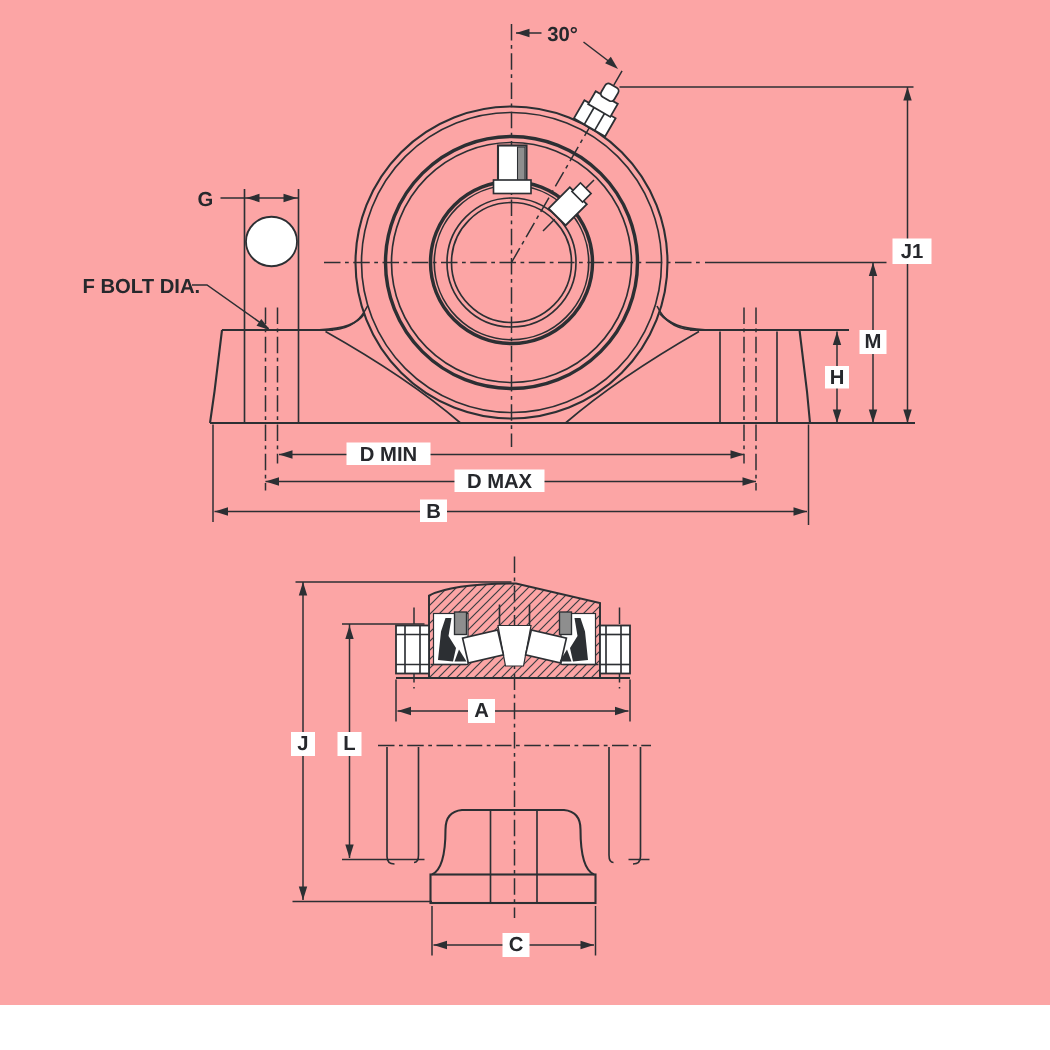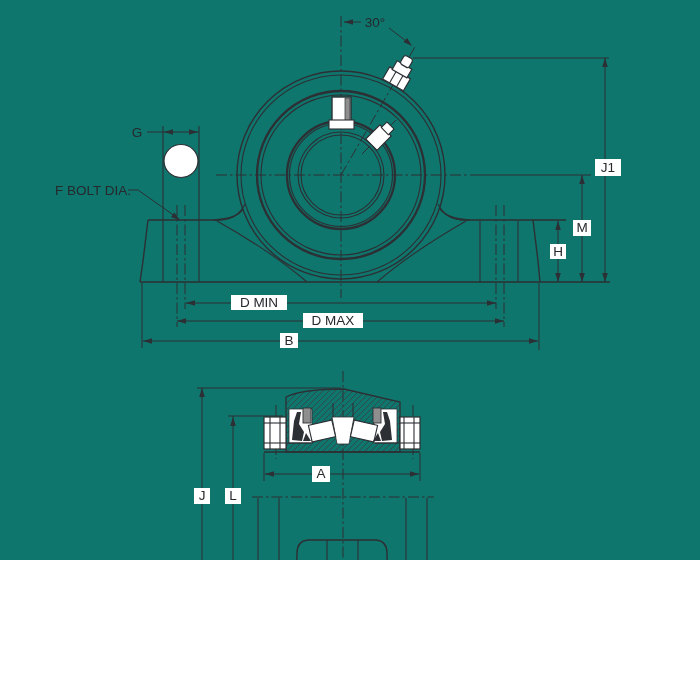--- a/index.html
+++ b/index.html
@@ -1,16 +1,16 @@
 <!DOCTYPE html>
 <html><head>
 <meta charset="utf-8">
 <style>
   html,body{margin:0;padding:0;background:#ffffff;}
-  .page{width:700px;height:560px;background:#0f766e;position:relative;overflow:hidden;}
+  .page{width:700px;height:670px;background:#fca5a5;position:relative;overflow:hidden;font-weight:bold;}
   svg{display:block;}
   text{font-family:"Liberation Sans","DejaVu Sans",sans-serif;font-size:13.5px;fill:#26282c;}
   .lbl{font-size:13.5px;}
   .thin{stroke:#2c2f33;stroke-width:1.1;fill:none;}
   .med{stroke:#2c2f33;stroke-width:1.4;fill:none;}
   .thick{stroke:#2c2f33;stroke-width:2.3;fill:none;}
   .cl{stroke:#2c2f33;stroke-width:1;fill:none;stroke-dasharray:11 3 2.5 3;}
   .dim{stroke:#2c2f33;stroke-width:1;fill:none;}
   .ah{fill:#2c2f33;stroke:none;}
   .whitefill{fill:#ffffff;}

